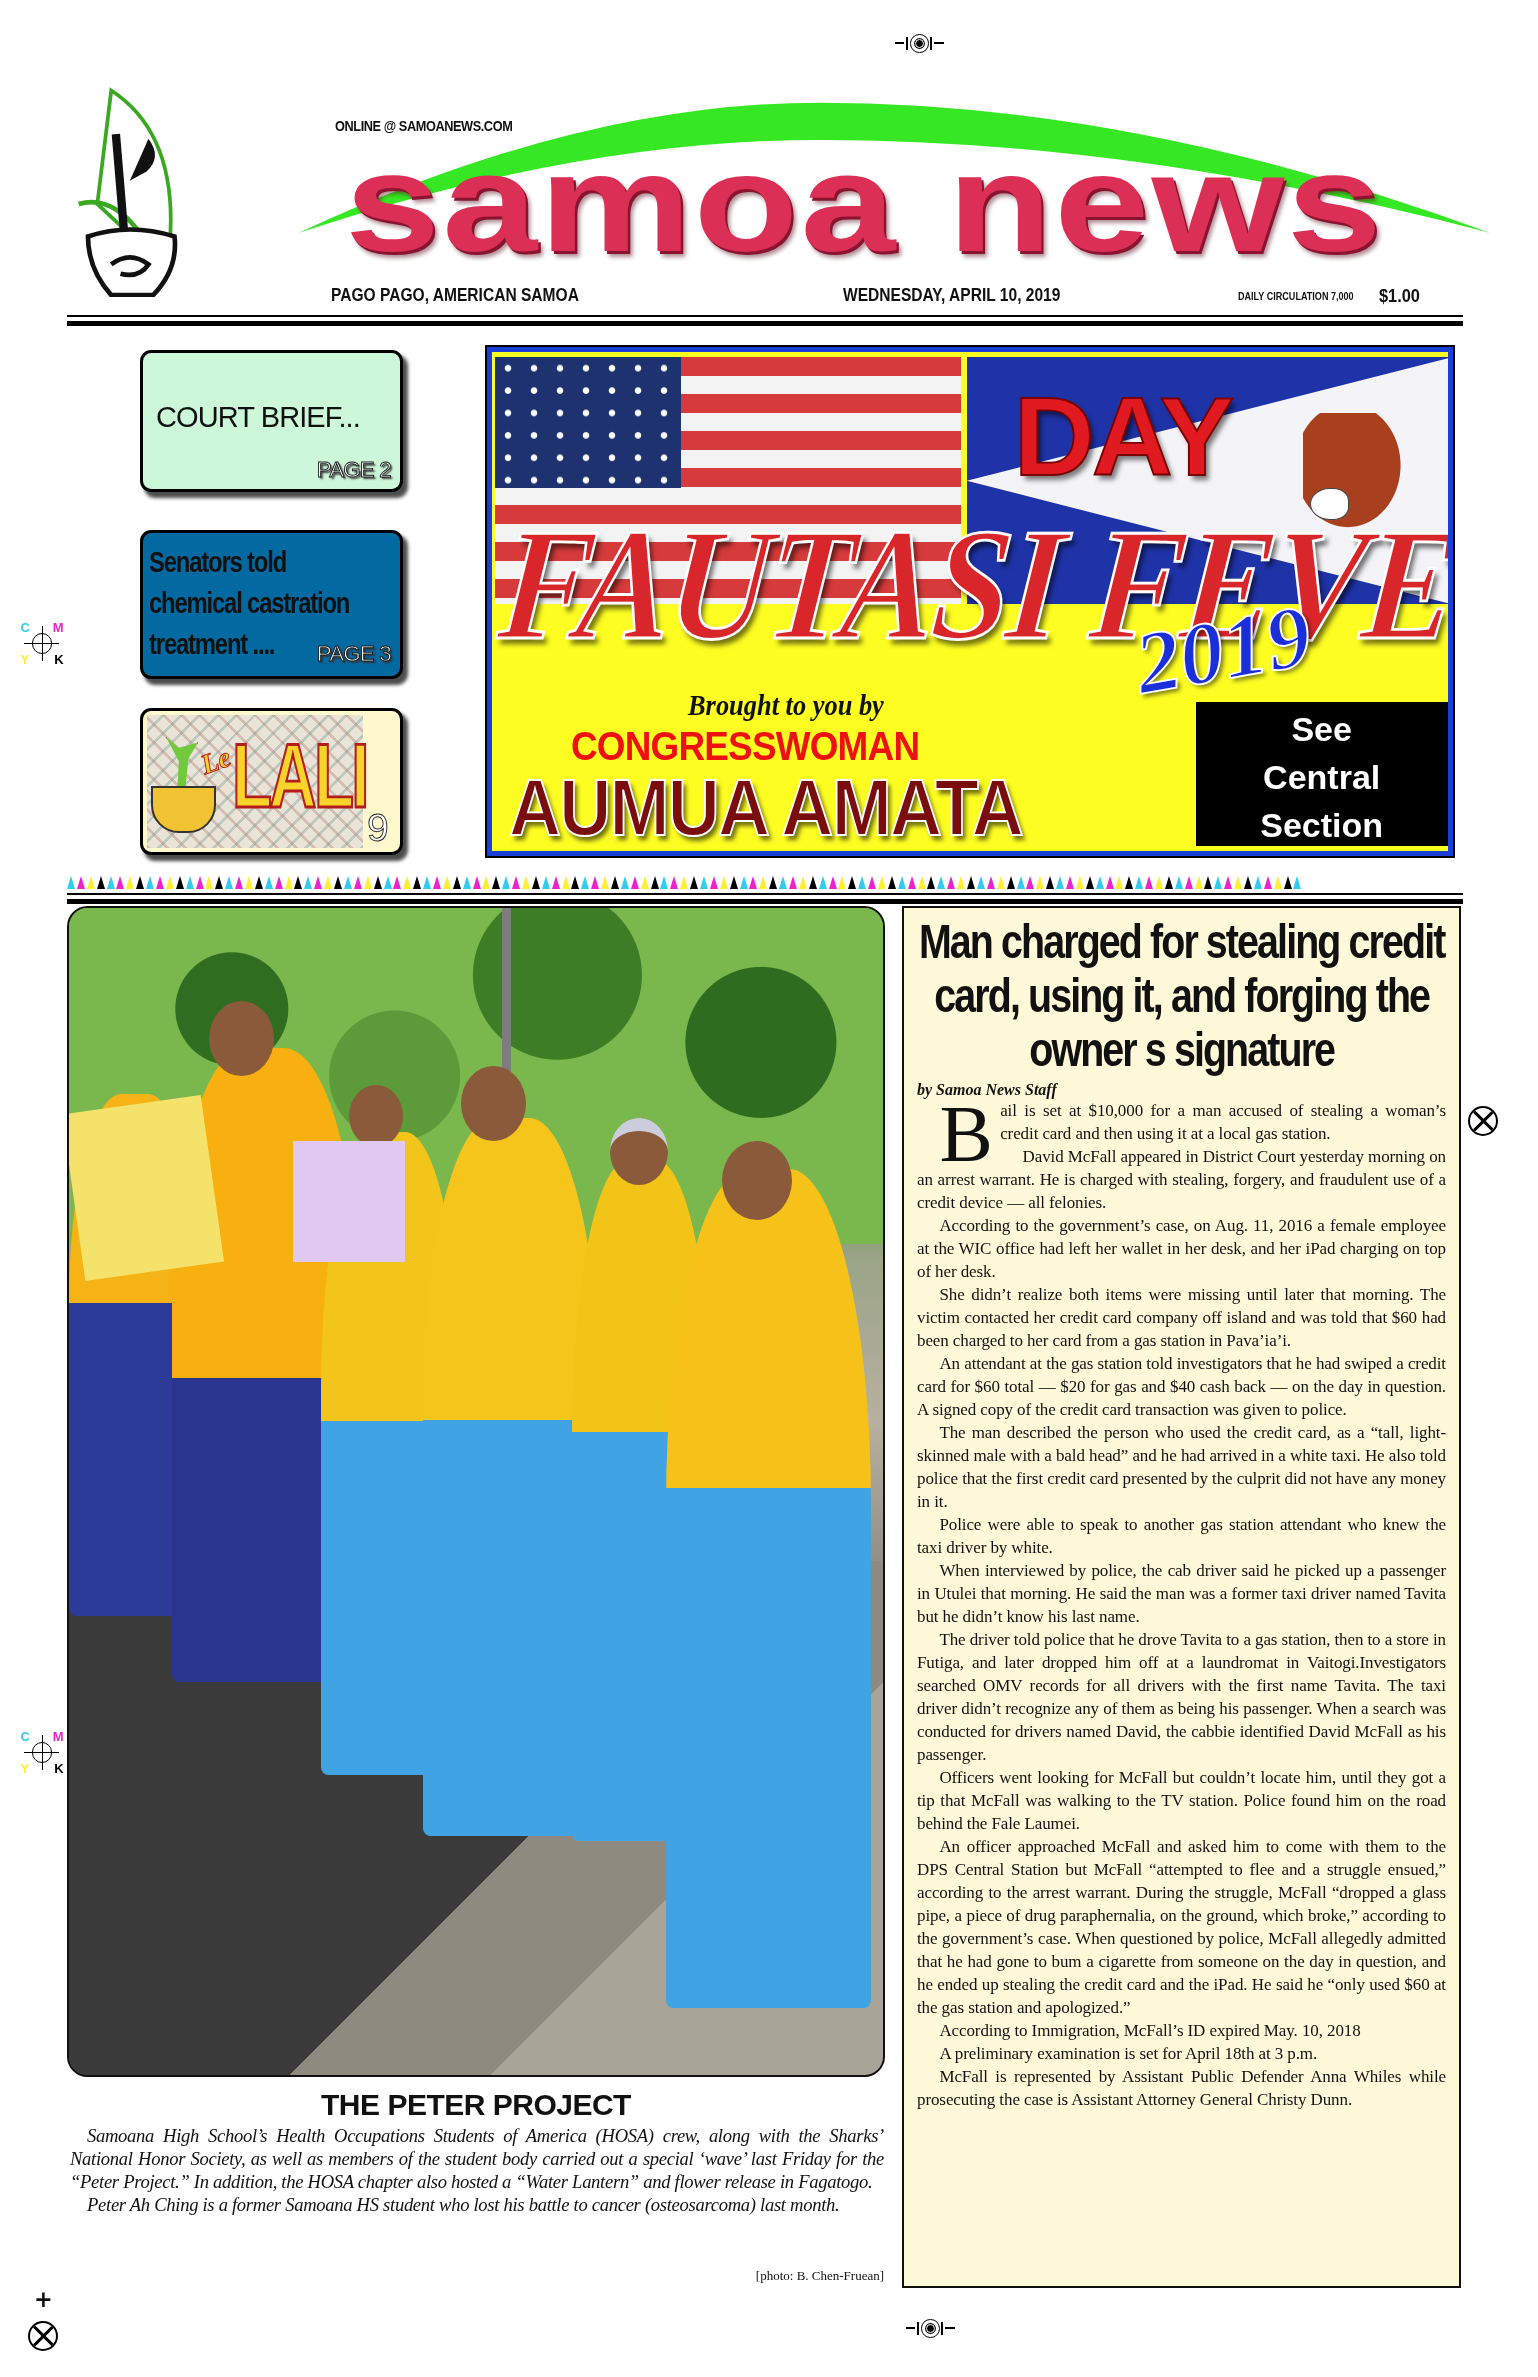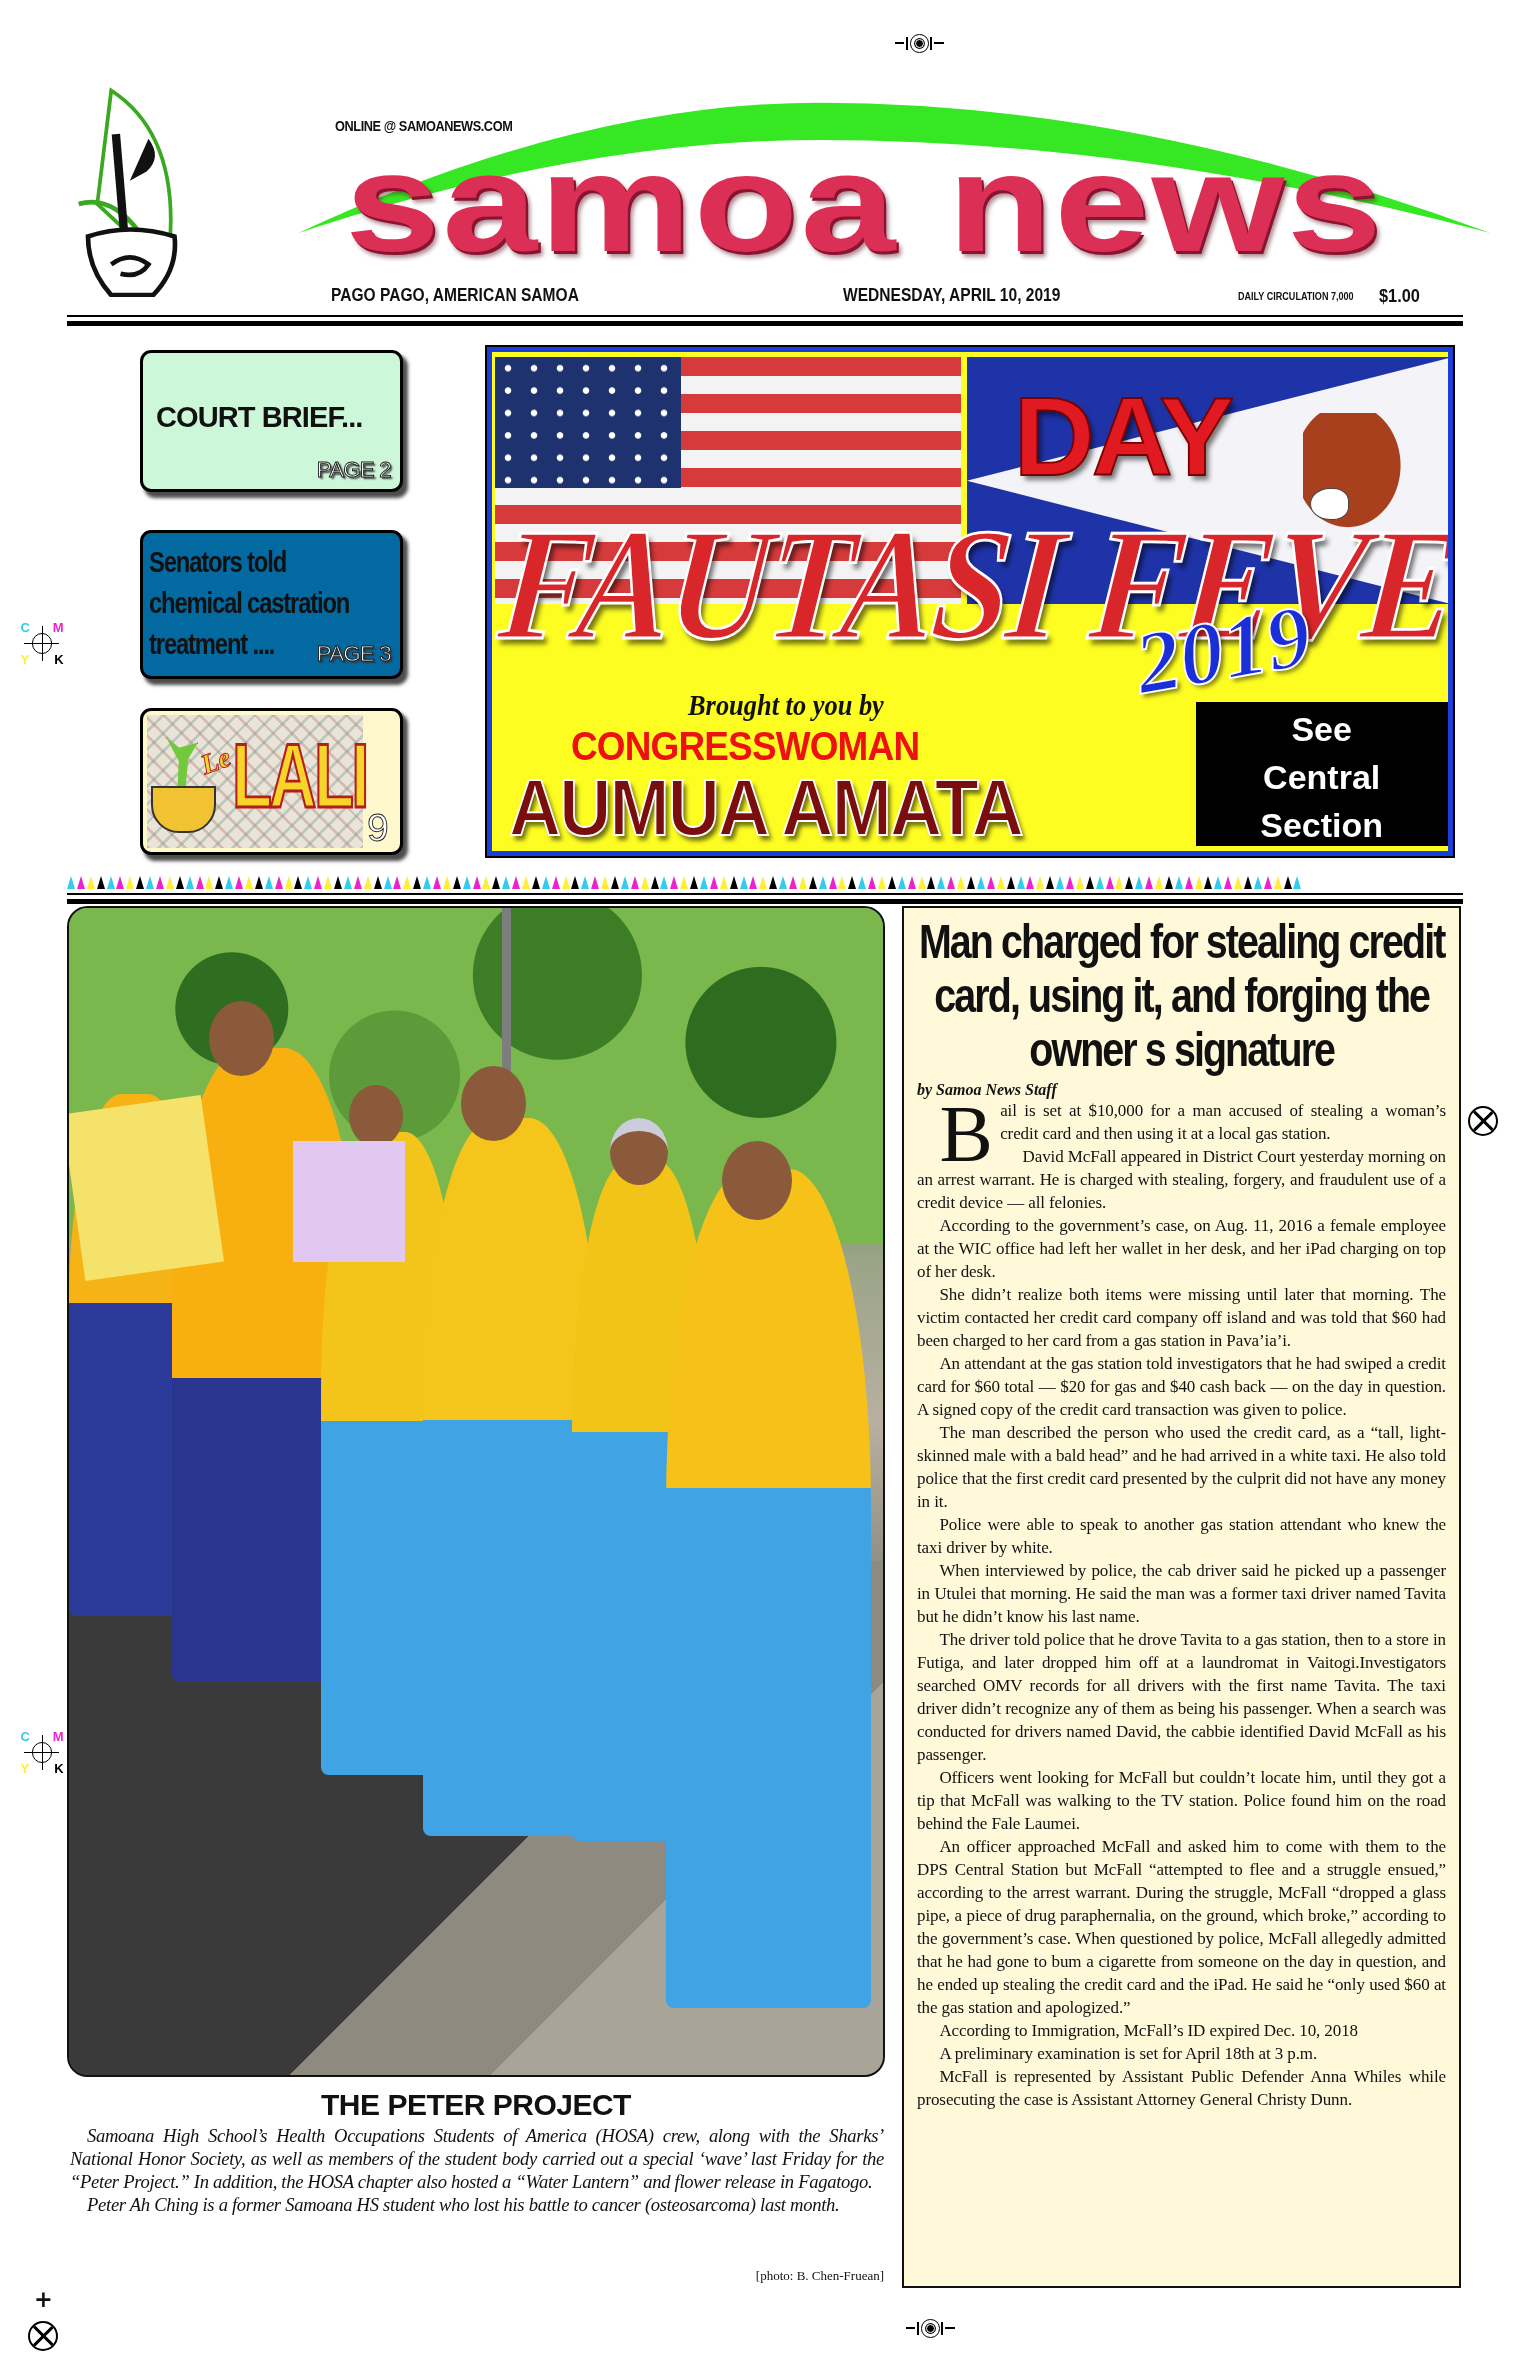--- a/index.html
+++ b/index.html
@@ -45,21 +45,21 @@
   .rule-double { position: absolute; left: 67px; width: 1396px; }
   .rule-double .thin { height: 1.9px; background: #000; }
   .rule-double .gap { height: 3.7px; }
   .rule-double .thick { height: 5.6px; background: #000; }
 
   
   .promo { position: absolute; left: 140px; width: 263px; border: 3.7px solid #000; border-radius: 11.2px; box-shadow: 4.7px 5.6px 3.7px rgba(0,0,0,0.7); }
   .promo.court { top: 350px; height: 142px; background: #ccf7d8; }
   .promo.senate { top: 530px; height: 149px; background: #0369a1; }
   .promo.lali { top: 708px; height: 147px; background: #fff8cc; overflow: hidden; }
-  .promo-head { position: absolute; left: 13px; top: 48px; font-family: "Liberation Sans", sans-serif; font-weight: bold; font-size: 29px; letter-spacing: -0.9px; }
+  .promo-head { position: absolute; left: 13px; top: 48px; font-family: "Liberation Sans", sans-serif; font-weight: normal; font-size: 29px; letter-spacing: -0.9px; }
   .promo-senate-text { position: absolute; left: 5.6px; top: 9.3px; font-family: "Liberation Sans", sans-serif; font-weight: bold; font-size: 29px; line-height: 41px; letter-spacing: -1.4px; transform: scaleX(0.82); transform-origin: left; white-space: nowrap; }
   .page-tag { position: absolute; font-family: "Liberation Sans", sans-serif; font-size: 22.4px; color: #fff; -webkit-text-stroke: 0.9px #111; text-shadow: 1.9px 1.9px 1.9px #333; letter-spacing: -0.9px; }
   .court .page-tag { right: 9.3px; bottom: 5.6px; }
   .senate .page-tag { right: 9.3px; bottom: 9.3px; }
   .lali-bg { position: absolute; inset: 3.7px; right: 37px; background:
       repeating-linear-gradient(45deg, rgba(170,120,110,0.35) 0 2.8px, transparent 2.8px 13px),
       repeating-linear-gradient(-45deg, rgba(110,150,140,0.35) 0 2.8px, transparent 2.8px 13px), #e9e3d8; }
   .lali-le { position: absolute; left: 58px; top: 34px; font-family: "Liberation Serif", serif; font-style: italic; font-weight: bold; font-size: 28px; color: #f6d42a; -webkit-text-stroke: 0.9px #b01818; transform: rotate(-20deg); }
   .lali-word { position: absolute; left: 89px; top: 18.6px; font-family: "Liberation Sans", sans-serif; font-weight: bold; font-size: 91px; color: #f6d42a; -webkit-text-stroke: 2.8px #b51d1d; letter-spacing: -3.7px; transform: scaleX(0.72); transform-origin: left; line-height: 1; }
   .lali-num { position: absolute; right: 11.2px; bottom: 1.9px; font-family: "Liberation Sans", sans-serif; font-size: 39px; color: #fff; -webkit-text-stroke: 0.9px #222; }
@@ -401,18 +401,18 @@
     <p>David McFall appeared in District Court yesterday morning on an arrest warrant. He is charged with stealing, forgery, and fraudulent use of a credit device — all felonies.</p>
     <p>According to the government’s case, on Aug. 11, 2016 a female employee at the WIC office had left her wallet in her desk, and her iPad charging on top of her desk.</p>
     <p>She didn’t realize both items were missing until later that morning. The victim contacted her credit card company off island and was told that $60 had been charged to her card from a gas station in Pava’ia’i.</p>
     <p>An attendant at the gas station told investigators that he had swiped a credit card for $60 total — $20 for gas and $40 cash back — on the day in question. A signed copy of the credit card transaction was given to police.</p>
     <p>The man described the person who used the credit card, as a “tall, light-skinned male with a bald head” and he had arrived in a white taxi. He also told police that the first credit card presented by the culprit did not have any money in it.</p>
     <p>Police were able to speak to another gas station attendant who knew the taxi driver by white.</p>
     <p>When interviewed by police, the cab driver said he picked up a passenger in Utulei that morning. He said the man was a former taxi driver named Tavita but he didn’t know his last name.</p>
     <p>The driver told police that he drove Tavita to a gas station, then to a store in Futiga, and later dropped him off at a laundromat in Vaitogi.Investigators searched OMV records for all drivers with the first name Tavita. The taxi driver didn’t recognize any of them as being his passenger. When a search was conducted for drivers named David, the cabbie identified David McFall as his passenger.</p>
     <p>Officers went looking for McFall but couldn’t locate him, until they got a tip that McFall was walking to the TV station. Police found him on the road behind the Fale Laumei.</p>
     <p>An officer approached McFall and asked him to come with them to the DPS Central Station but McFall “attempted to flee and a struggle ensued,” according to the arrest warrant. During the struggle, McFall “dropped a glass pipe, a piece of drug paraphernalia, on the ground, which broke,” according to the government’s case. When questioned by police, McFall allegedly admitted that he had gone to bum a cigarette from someone on the day in question, and he ended up stealing the credit card and the iPad. He said he “only used $60 at the gas station and apologized.”</p>
-    <p>According to Immigration, McFall’s ID expired Dec. 10, 2018</p>
+    <p>According to Immigration, McFall’s ID expired May. 10, 2018</p>
     <p>A preliminary examination is set for April 18th at 3 p.m.</p>
     <p>McFall is represented by Assistant Public Defender Anna Whiles while prosecuting the case is Assistant Attorney General Christy Dunn.</p>
   </div>
 </article>
 
 
 </body></html>

